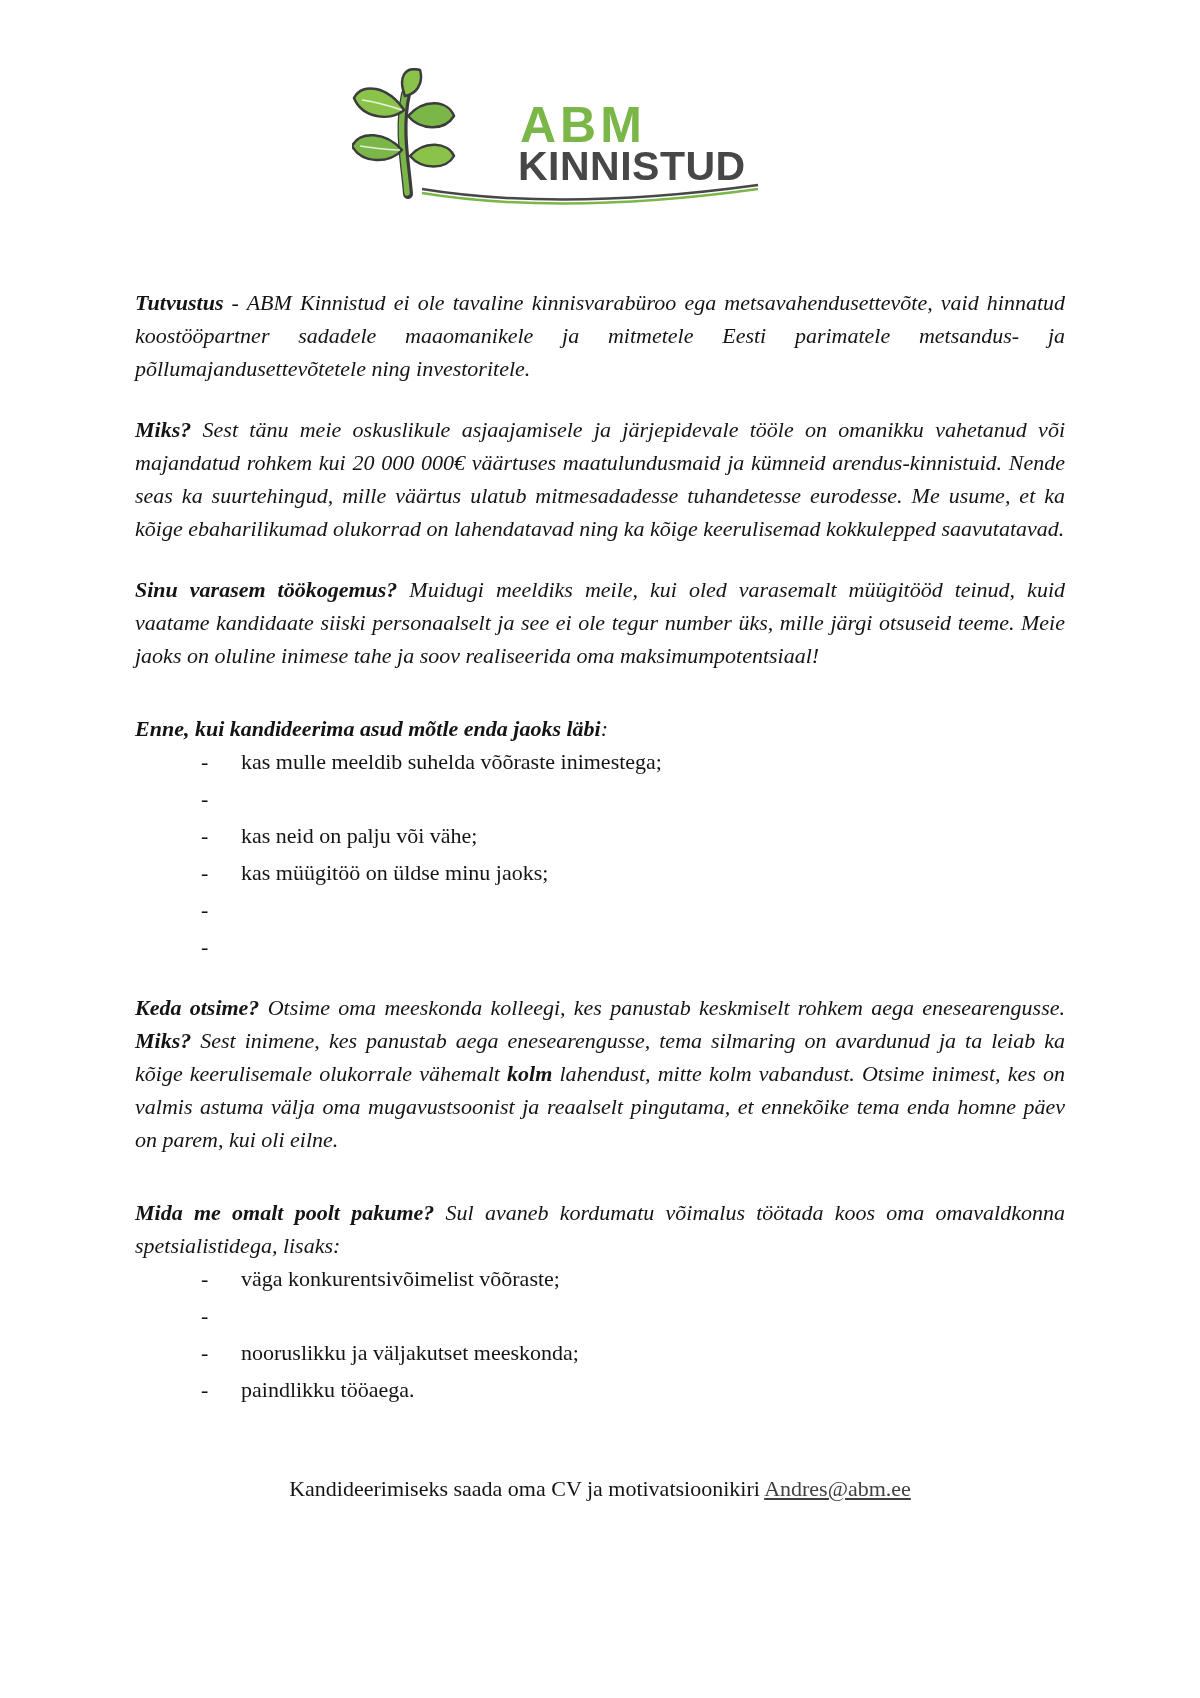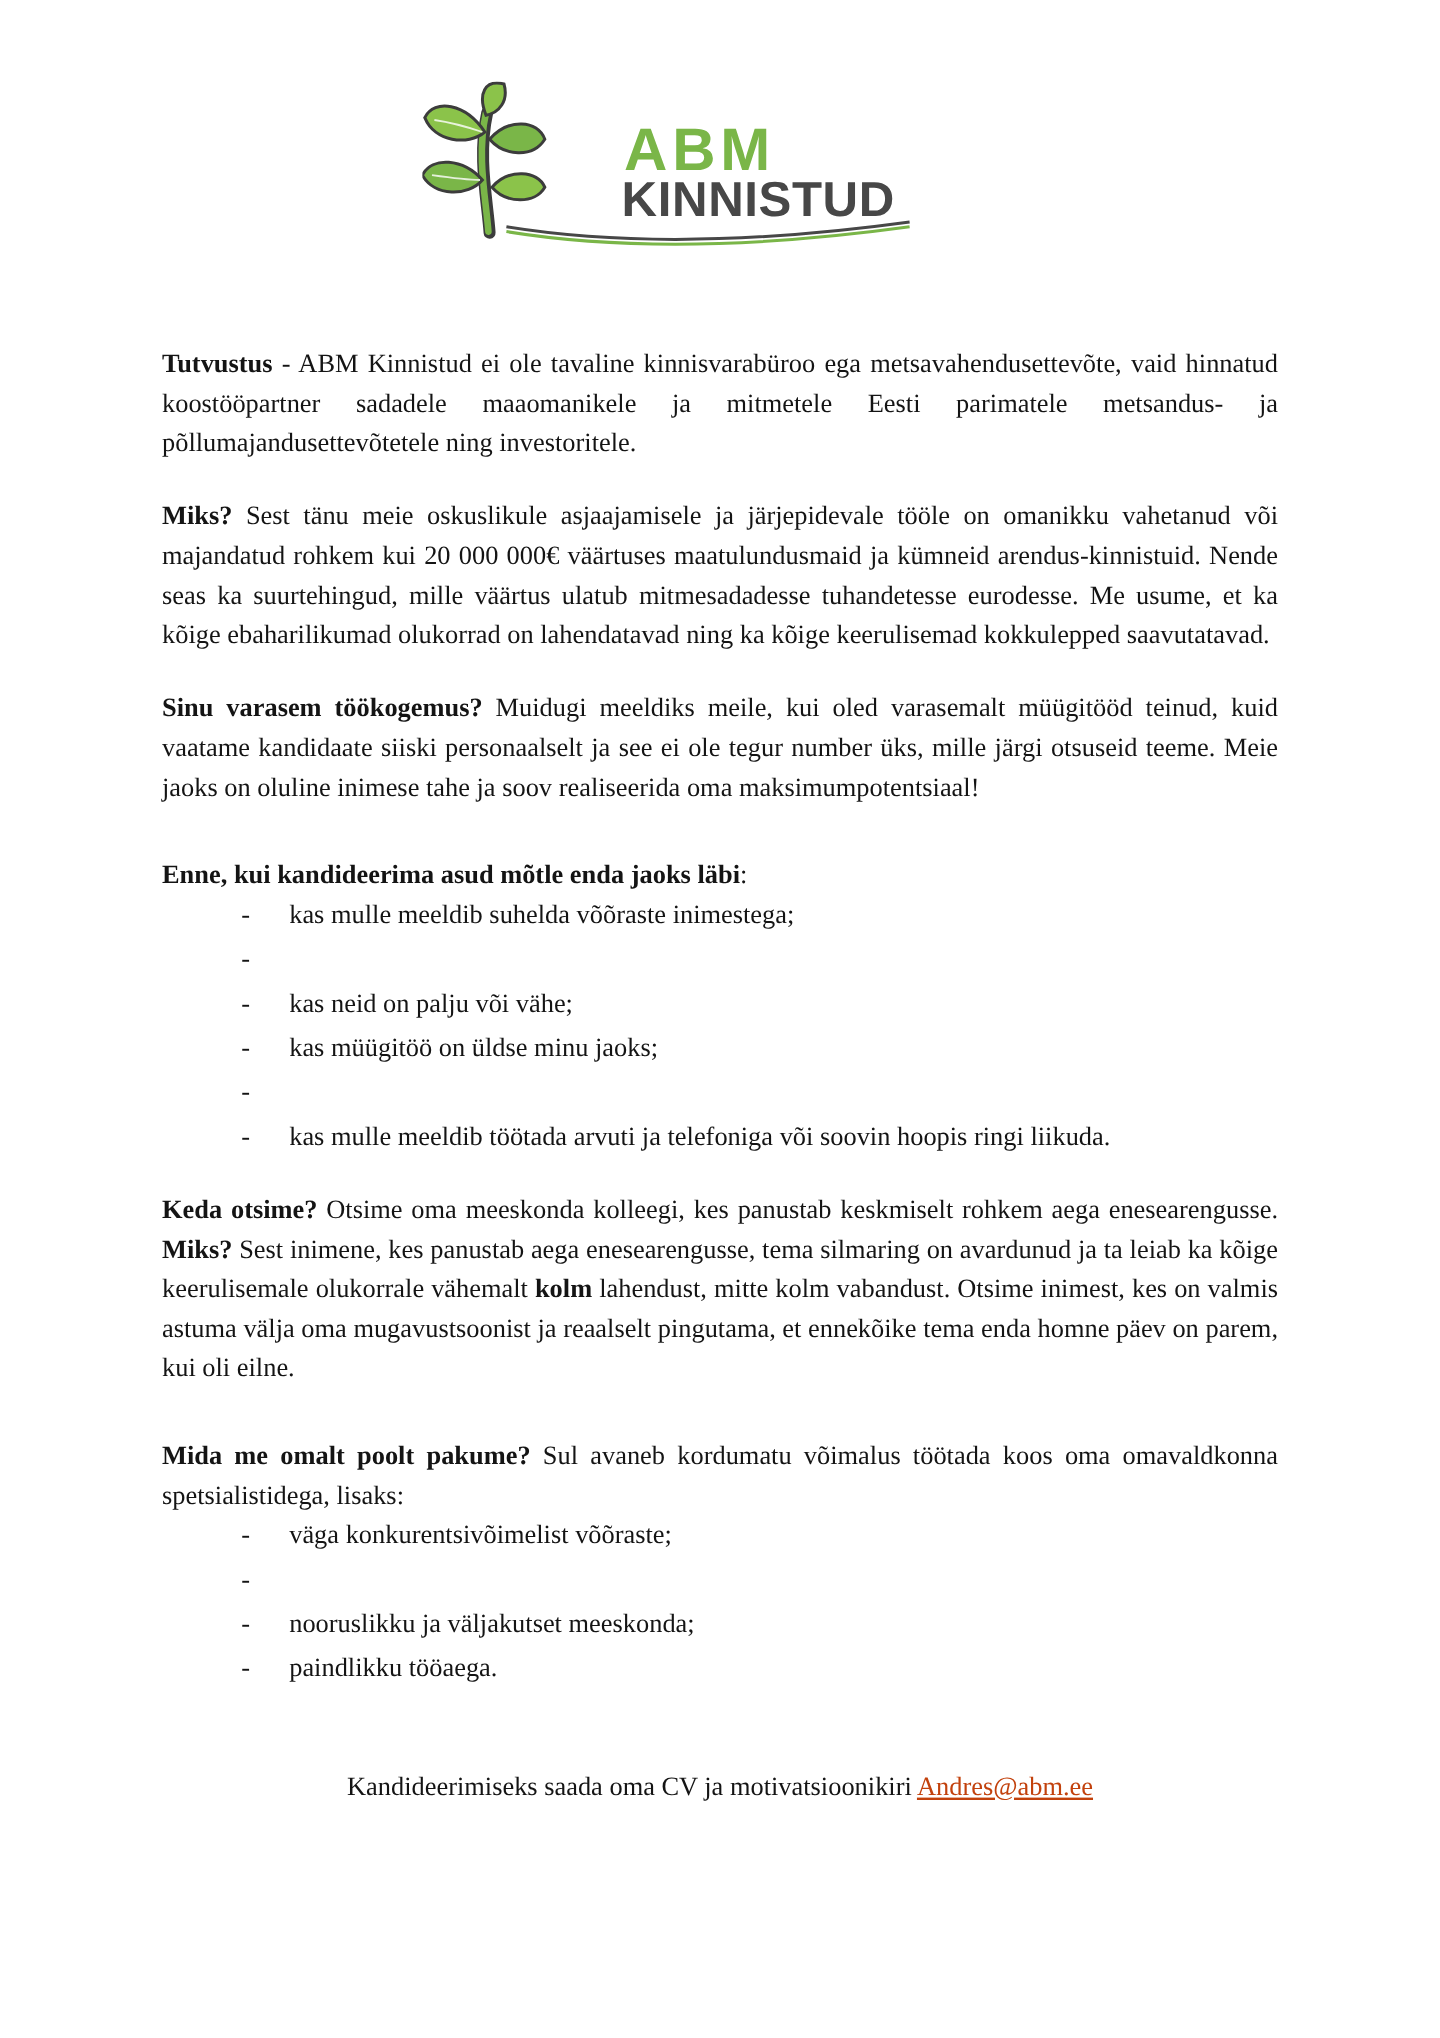--- a/index.html
+++ b/index.html
@@ -39,20 +39,21 @@
     letter-spacing: 0.5px;
   }
   .content {
     margin: 76px 135px 0 135px;
     font-size: 22px;
     line-height: 33px;
     text-align: justify;
   }
   .content p {
     margin: 0 0 28px 0;
+    font-style: italic;
   }
   .content p.tight {
     margin-bottom: 0;
     margin-top: 40px;
   }
   b.run { font-weight: bold; }
   ul.dash-list {
     list-style: none;
     margin: 0 0 28px 0;
     padding: 0 0 0 66px;
@@ -67,21 +68,21 @@
     width: 40px;
     flex: 0 0 40px;
   }
   .footer {
     margin-top: 66px;
     text-align: center;
     font-size: 22px;
     line-height: 33px;
   }
   .footer a.email {
-    color: #c2410c;
+    color: #404040;
     text-decoration: underline;
     cursor: pointer;
   }
 </style>
 </head>
 <body>
 
 <div class="page">
 
   <div class="logo-wrap">
@@ -140,21 +141,20 @@
       </li>
       <li>
         <span class="marker">-</span>
         <span>kas müügitöö on üldse minu jaoks;</span>
       </li>
       <li>
         <span class="marker">-</span>
       </li>
       <li>
         <span class="marker">-</span>
-        <span>kas mulle meeldib töötada arvuti ja telefoniga või soovin hoopis ringi liikuda.</span>
       </li>
     </ul>
 
     <p><b class="run">Keda otsime?</b><span> Otsime oma meeskonda kolleegi, kes panustab keskmiselt rohkem aega enesearengusse. </span><b class="run">Miks?</b><span> Sest inimene, kes panustab aega enesearengusse, tema silmaring on avardunud ja ta leiab ka kõige keerulisemale olukorrale vähemalt </span><b class="run">kolm</b><span> lahendust, mitte kolm vabandust. Otsime inimest, kes on valmis astuma välja oma mugavustsoonist ja reaalselt pingutama, et ennekõike tema enda homne päev on parem, kui oli eilne.</span></p>
 
     <p class="tight"><b class="run">Mida me omalt poolt pakume?</b><span> Sul avaneb kordumatu võimalus töötada koos oma omavaldkonna spetsialistidega, lisaks:</span></p>
 
     <ul class="dash-list">
       <li>
         <span class="marker">-</span>

